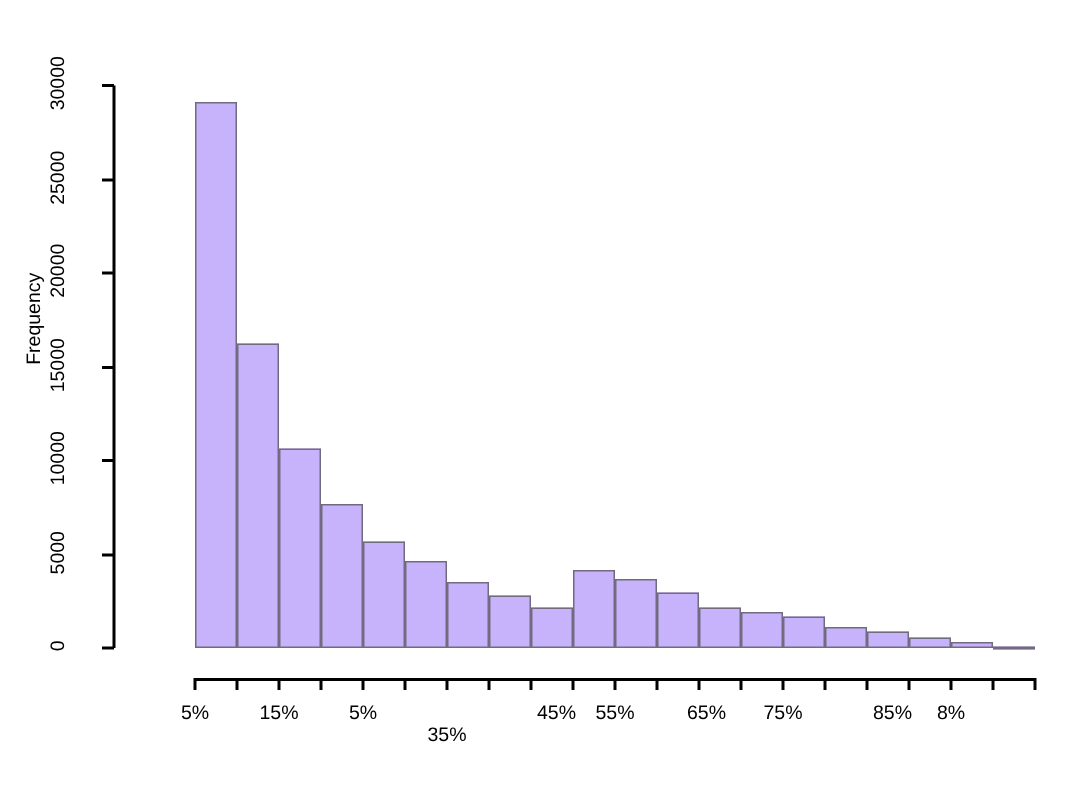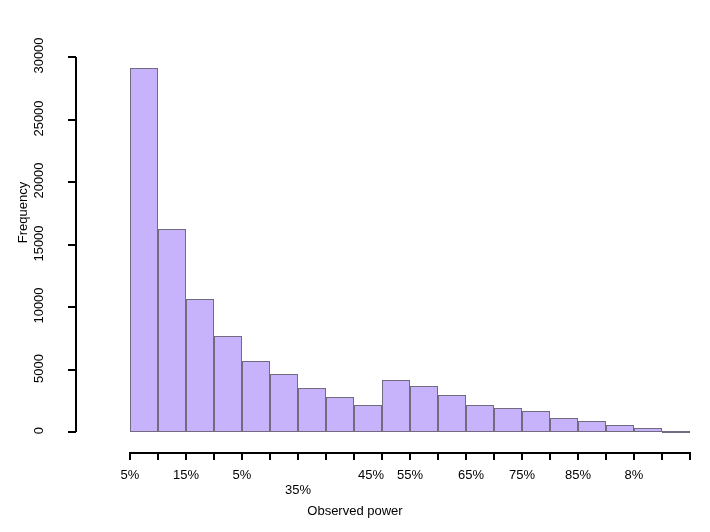--- a/index.html
+++ b/index.html
@@ -89,21 +89,20 @@
   }
 </style>
 </head>
 <body>
 
 <div id="plot-root">
 
 
   <div id="ylabel">Frequency</div>
 
-  <div id="xlabel">Observed power</div>
 
   <div id="plot-area">
       <div class="bar" style="left: 130px; width: 28px; top: 68.25px; height: 363.75px; background: rgb(198, 179, 252); border-color: rgb(114, 107, 128);"></div>
       <div class="bar" style="left: 158px; width: 28px; top: 228.875px; height: 203.125px; background: rgb(198, 179, 252); border-color: rgb(114, 107, 128);"></div>
       <div class="bar" style="left: 186px; width: 28px; top: 298.875px; height: 133.125px; background: rgb(198, 179, 252); border-color: rgb(114, 107, 128);"></div>
       <div class="bar" style="left: 214px; width: 28px; top: 336.375px; height: 95.625px; background: rgb(198, 179, 252); border-color: rgb(114, 107, 128);"></div>
       <div class="bar" style="left: 242px; width: 28px; top: 360.75px; height: 71.25px; background: rgb(198, 179, 252); border-color: rgb(114, 107, 128);"></div>
       <div class="bar" style="left: 270px; width: 28px; top: 373.875px; height: 58.125px; background: rgb(198, 179, 252); border-color: rgb(114, 107, 128);"></div>
       <div class="bar" style="left: 298px; width: 28px; top: 388.25px; height: 43.75px; background: rgb(198, 179, 252); border-color: rgb(114, 107, 128);"></div>
       <div class="bar" style="left: 326px; width: 28px; top: 397px; height: 35px; background: rgb(198, 179, 252); border-color: rgb(114, 107, 128);"></div>
@@ -153,21 +152,21 @@
       <div class="tick" style="left: 409px; top: 452px; width: 2px; height: 8px;"></div>
       <div class="xtick-label" style="left: 380px; top: 467px; width: 60px;">55%</div>
       <div class="tick" style="left: 437px; top: 452px; width: 2px; height: 8px;"></div>
       <div class="tick" style="left: 465px; top: 452px; width: 2px; height: 8px;"></div>
       <div class="xtick-label" style="left: 441px; top: 467px; width: 60px;">65%</div>
       <div class="tick" style="left: 493px; top: 452px; width: 2px; height: 8px;"></div>
       <div class="tick" style="left: 521px; top: 452px; width: 2px; height: 8px;"></div>
       <div class="xtick-label" style="left: 492px; top: 467px; width: 60px;">75%</div>
       <div class="tick" style="left: 549px; top: 452px; width: 2px; height: 8px;"></div>
       <div class="tick" style="left: 577px; top: 452px; width: 2px; height: 8px;"></div>
-      <div class="xtick-label" style="left: 548px; top: 467px; width: 60px;">85%</div>
+      <div class="xtick-label" style="left: 548px; top: 467px; width: 60px; text-align: right;">85%</div>
       <div class="tick" style="left: 605px; top: 452px; width: 2px; height: 8px;"></div>
       <div class="tick" style="left: 633px; top: 452px; width: 2px; height: 8px;"></div>
       <div class="xtick-label" style="left: 604px; top: 467px; width: 60px;">8%</div>
       <div class="tick" style="left: 661px; top: 452px; width: 2px; height: 8px;"></div>
       <div class="tick" style="left: 689px; top: 452px; width: 2px; height: 8px;"></div>
     </div>
 
 </div>
 
 </body></html>

